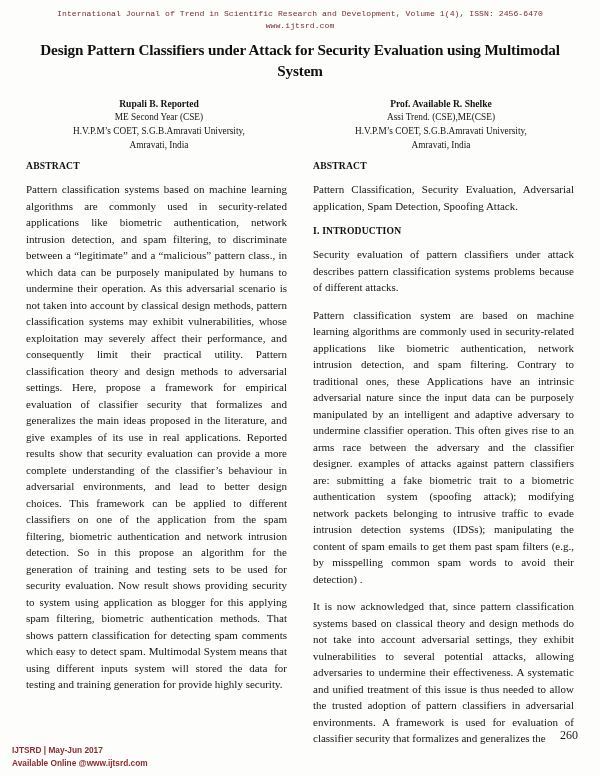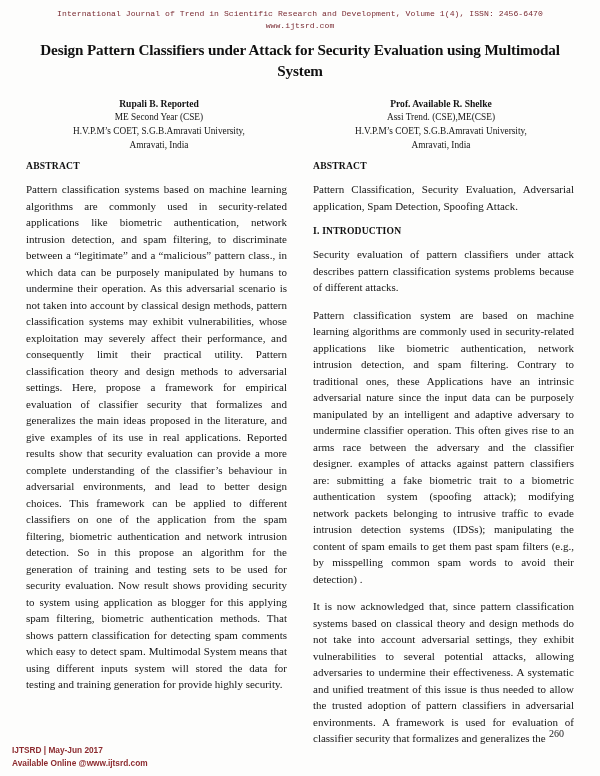--- a/index.html
+++ b/index.html
@@ -109,23 +109,23 @@
     hyphens: none;
   }
   p.body-text:last-child { margin-bottom: 0; }
 
   
   .keyword-text { margin-bottom: 20px; }
 
   
   .page-number {
     position: absolute;
-    right: 36px;
+    right: 22px;
     top: 728px;
-    font-size: 10px;
+    font-size: 12px;
     color: #1a1a1a;
     text-align: center;
   }
 
   
   .footer {
     position: absolute;
     left: 12px;
     top: 744px;
     color: #8c2b2f;

